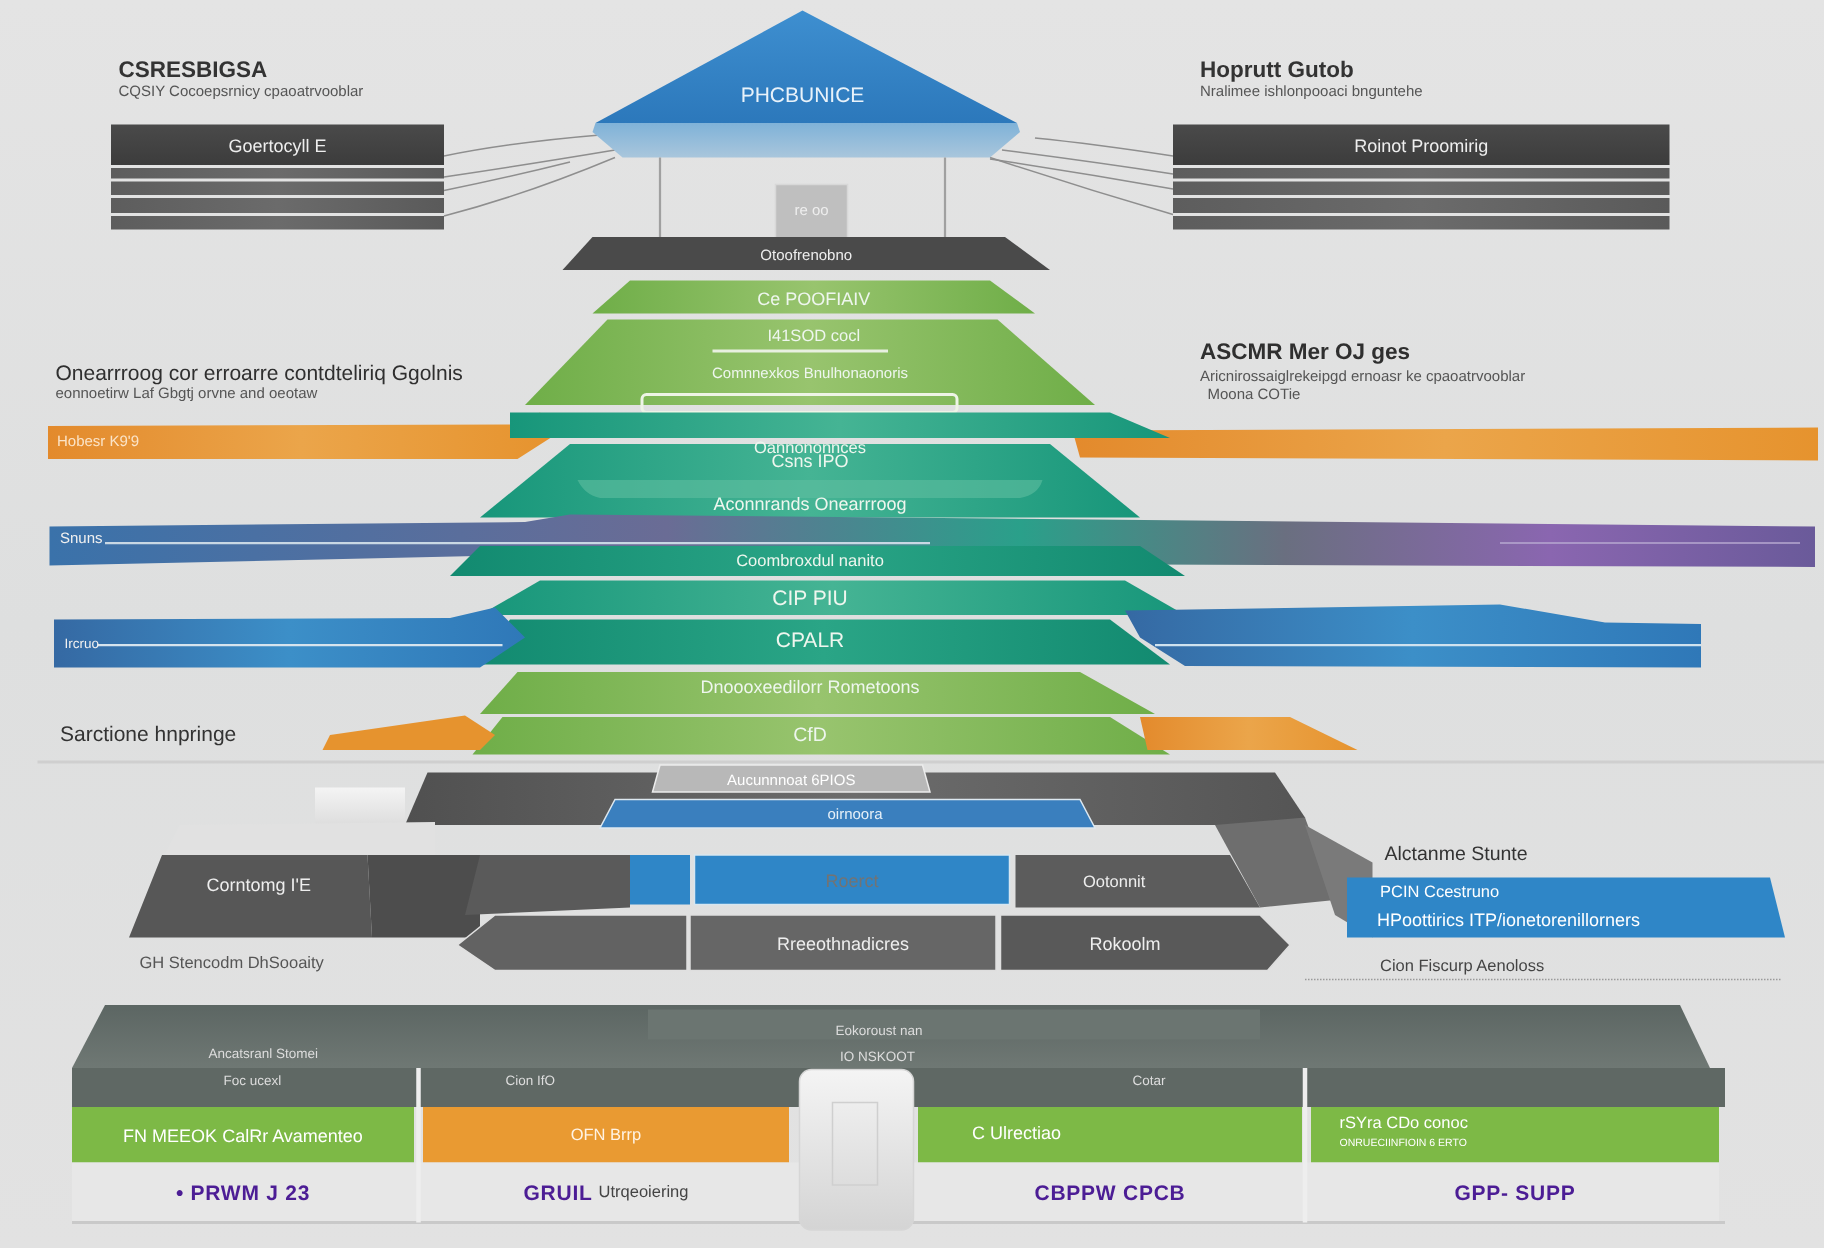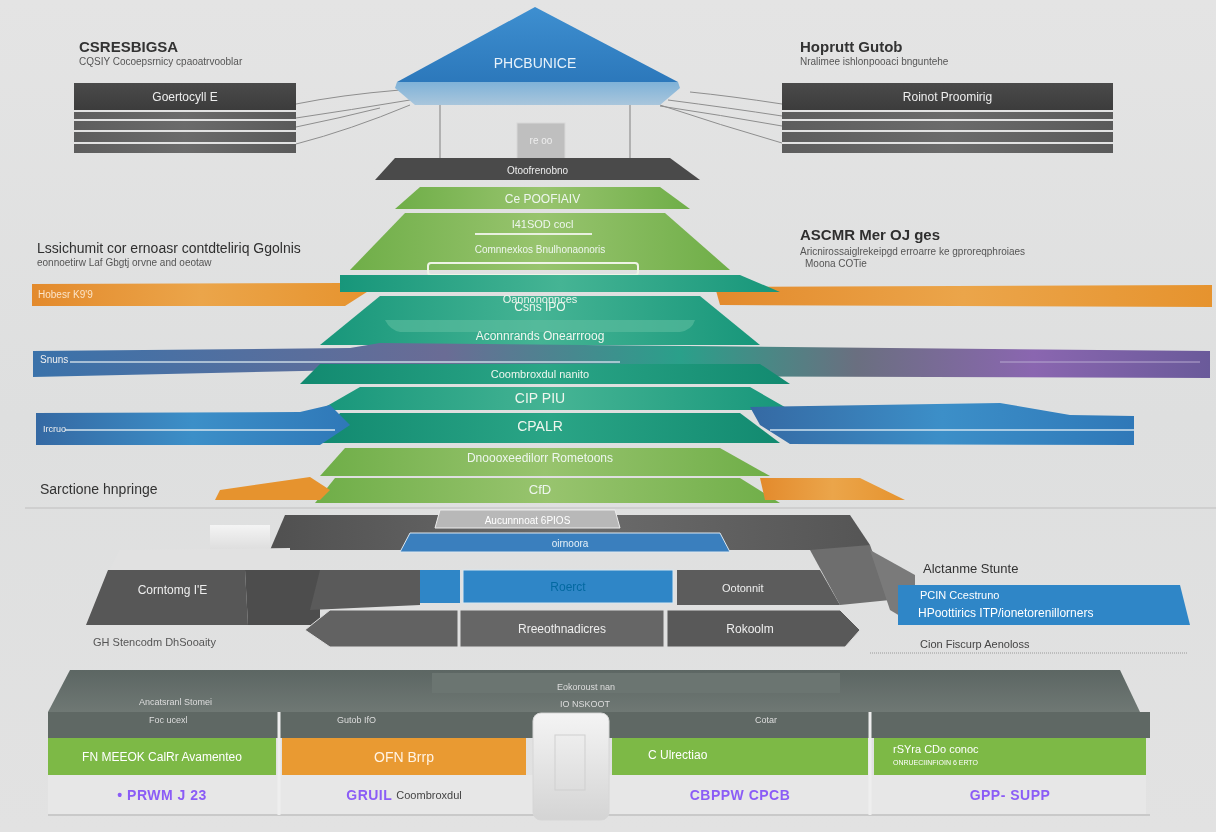--- a/index.html
+++ b/index.html
@@ -28,22 +28,22 @@
   
   svg { position: absolute; left: 0; top: 0; }
 
   .band-label { color: #eef6ee; font-size: 11px; }
   .band-label.big { font-size: 14px; }
 
   
   .ribbon-label { color: #f0f0f0; font-size: 10px; }
 
   
-  .cell-label { font-size: 14px; color: #fff; }
-  .cell-bottom { font-size: 14px; font-weight: 600; color: #8b5cf6; letter-spacing: 0.5px; }
+  .cell-label { font-size: 11px; color: #fff; }
+  .cell-bottom { font-size: 14px; font-weight: 600; color: #4c1d95; letter-spacing: 0.5px; }
   .cell-bottom-light { font-size: 11px; color: #444; font-weight: 400; }
   .hdr-label { font-size: 9px; color: #ddd; }
 </style>
 </head>
 <body>
 
 <svg width="1216" height="832">
   <defs>
     <linearGradient id="roofG" x1="0" y1="0" x2="0" y2="1">
       <stop offset="0" stop-color="#3e8fd0"></stop>
@@ -225,59 +225,59 @@
 <div class="abs txt center-txt band-label" style="left:380px;top:240px;width:320px;height:18px;font-size:10px;">Comnnexkos Bnulhonaonoris</div>
 <div class="abs txt center-txt band-label" style="left:380px;top:275px;width:320px;height:16px;margin-top:16px;">Oannononnces</div>
 <div class="abs txt center-txt band-label" style="left:380px;top:298px;width:320px;height:18px;font-size:12px;">Csns IPO</div>
 <div class="abs txt center-txt band-label" style="left:370px;top:328px;width:340px;height:16px;font-size:12px;text-align:center;">Aconnrands Onearrroog</div>
 <div class="abs txt center-txt band-label" style="left:370px;top:366px;width:340px;height:16px;">Coombroxdul nanito</div>
 <div class="abs txt center-txt band-label big" style="left:370px;top:389px;width:340px;height:18px;">CIP PIU</div>
 <div class="abs txt center-txt band-label big" style="left:370px;top:417px;width:340px;height:18px;">CPALR</div>
 <div class="abs txt center-txt band-label" style="left:370px;top:450px;width:340px;height:16px;font-size:12px;">Dnoooxeedilorr Rometoons</div>
 <div class="abs txt center-txt band-label" style="left:370px;top:480px;width:340px;height:18px;font-size:13px;">CfD</div>
 
-<div class="abs txt h-mid" style="left:37px;top:240px;font-size:14px;font-weight:500;">Lssichumit cor ernoasr contdteliriq Ggolnis</div>
+<div class="abs txt h-mid" style="left:37px;top:240px;font-size:14px;font-weight:500;">Onearrroog cor erroarre contdteliriq Ggolnis</div>
 <div class="abs txt h-sub" style="left:37px;top:257px;">eonnoetirw Laf Gbgtj orvne and oeotaw</div>
 <div class="abs txt h-mid" style="left:800px;top:226px;font-size:15px;font-weight:600;">ASCMR Mer OJ ges</div>
-<div class="abs txt h-sub" style="left:800px;top:246px;">Aricnirossaiglrekeipgd erroarre ke gproreqphroiaes</div>
+<div class="abs txt h-sub" style="left:800px;top:246px;">Aricnirossaiglrekeipgd ernoasr ke cpaoatrvooblar</div>
 <div class="abs txt h-sub" style="left:805px;top:258px;">Moona COTie</div>
 
 <div class="abs txt ribbon-label" style="left:38px;top:289px;color:#fbe4c8;">Hobesr K9'9</div>
 <div class="abs txt ribbon-label" style="left:40px;top:354px;">Snuns</div>
 <div class="abs txt ribbon-label" style="left:43px;top:424px;font-size:9px;">Ircruo</div>
 
 <div class="abs txt" style="left:40px;top:481px;font-size:14px;color:#333;">Sarctione hnpringe</div>
 
 <div class="abs txt center-txt" style="left:440px;top:512px;width:175px;height:16px;color:#fff;font-size:10px;">Aucunnnoat 6PIOS</div>
 <div class="abs txt center-txt" style="left:410px;top:535px;width:320px;height:16px;color:#e6f0f8;font-size:10px;">oirnoora</div>
 <div class="abs txt center-txt" style="left:100px;top:580px;width:145px;height:20px;color:#eee;font-size:12px;">Corntomg I'E</div>
-<div class="abs txt center-txt" style="left:463px;top:577px;width:210px;height:20px;color:#0369a1;font-size:12px;">Roerct</div>
+<div class="abs txt center-txt" style="left:463px;top:577px;width:210px;height:20px;color:#737373;font-size:12px;">Roerct</div>
 <div class="abs txt" style="left:682px;top:582px;color:#eee;font-size:11px;margin-left:40px;">Ootonnit</div>
 <div class="abs txt center-txt" style="left:460px;top:620px;width:204px;height:18px;color:#eee;font-size:12px;">Rreeothnadicres</div>
 <div class="abs txt center-txt" style="left:680px;top:620px;width:140px;height:18px;color:#eee;font-size:12px;">Rokoolm</div>
 <div class="abs txt" style="left:93px;top:636px;color:#555;font-size:11px;text-align:right;">GH Stencodm DhSooaity</div>
 
 <div class="abs txt" style="left:923px;top:561px;color:#333;font-size:13px;">Alctanme Stunte</div>
 <div class="abs txt" style="left:920px;top:589px;color:#fff;font-size:11px;">PCIN Ccestruno</div>
 <div class="abs txt" style="left:918px;top:606px;color:#fff;font-size:12px;">HPoottirics ITP/ionetorenillorners</div>
 <div class="abs txt" style="left:920px;top:638px;color:#444;font-size:11px;">Cion Fiscurp Aenoloss</div>
 
 <div class="abs txt hdr-label" style="left:139px;top:697px;">Ancatsranl Stomei</div>
 <div class="abs txt hdr-label" style="left:557px;top:682px;">Eokoroust nan</div>
 <div class="abs txt hdr-label" style="left:560px;top:699px;">IO NSKOOT</div>
 
 <div class="abs txt hdr-label" style="left:149px;top:715px;">Foc ucexl</div>
-<div class="abs txt hdr-label" style="left:337px;top:715px;">Gutob IfO</div>
+<div class="abs txt hdr-label" style="left:337px;top:715px;">Cion IfO</div>
 <div class="abs txt hdr-label" style="left:755px;top:715px;">Cotar</div>
 
 <div class="abs txt center-txt cell-label" style="left:48px;top:738px;width:228px;height:37px;font-size:12px;border-radius:10px;">FN MEEOK CalRr Avamenteo</div>
 <div class="abs txt center-txt cell-label" style="left:282px;top:738px;width:244px;height:37px;color:#fff3e4;">OFN Brrp</div>
 <div class="abs txt cell-label" style="left:648px;top:748px;font-size:12px;">C Ulrectiao</div>
 <div class="abs txt cell-label" style="left:893px;top:743px;font-size:11px;">rSYra CDo conoc</div>
 <div class="abs txt cell-label" style="left:893px;top:759px;font-size:7px;">ONRUECIINFIOIN 6 ERTO</div>
 
 <div class="abs txt center-txt cell-bottom" style="left:48px;top:780px;width:228px;height:30px;">• PRWM J 23</div>
 <div class="abs center-txt" style="left:282px;top:780px;width:244px;height:30px;gap:4px;">
   <span class="txt cell-bottom">GRUIL</span>
-  <span class="txt cell-bottom-light">Coombroxdul</span>
+  <span class="txt cell-bottom-light">Utrqeoiering</span>
 </div>
 <div class="abs txt center-txt cell-bottom" style="left:612px;top:780px;width:256px;height:30px;">CBPPW CPCB</div>
 <div class="abs txt center-txt cell-bottom" style="left:874px;top:780px;width:272px;height:30px;">GPP- SUPP</div>
 
 </body></html>

